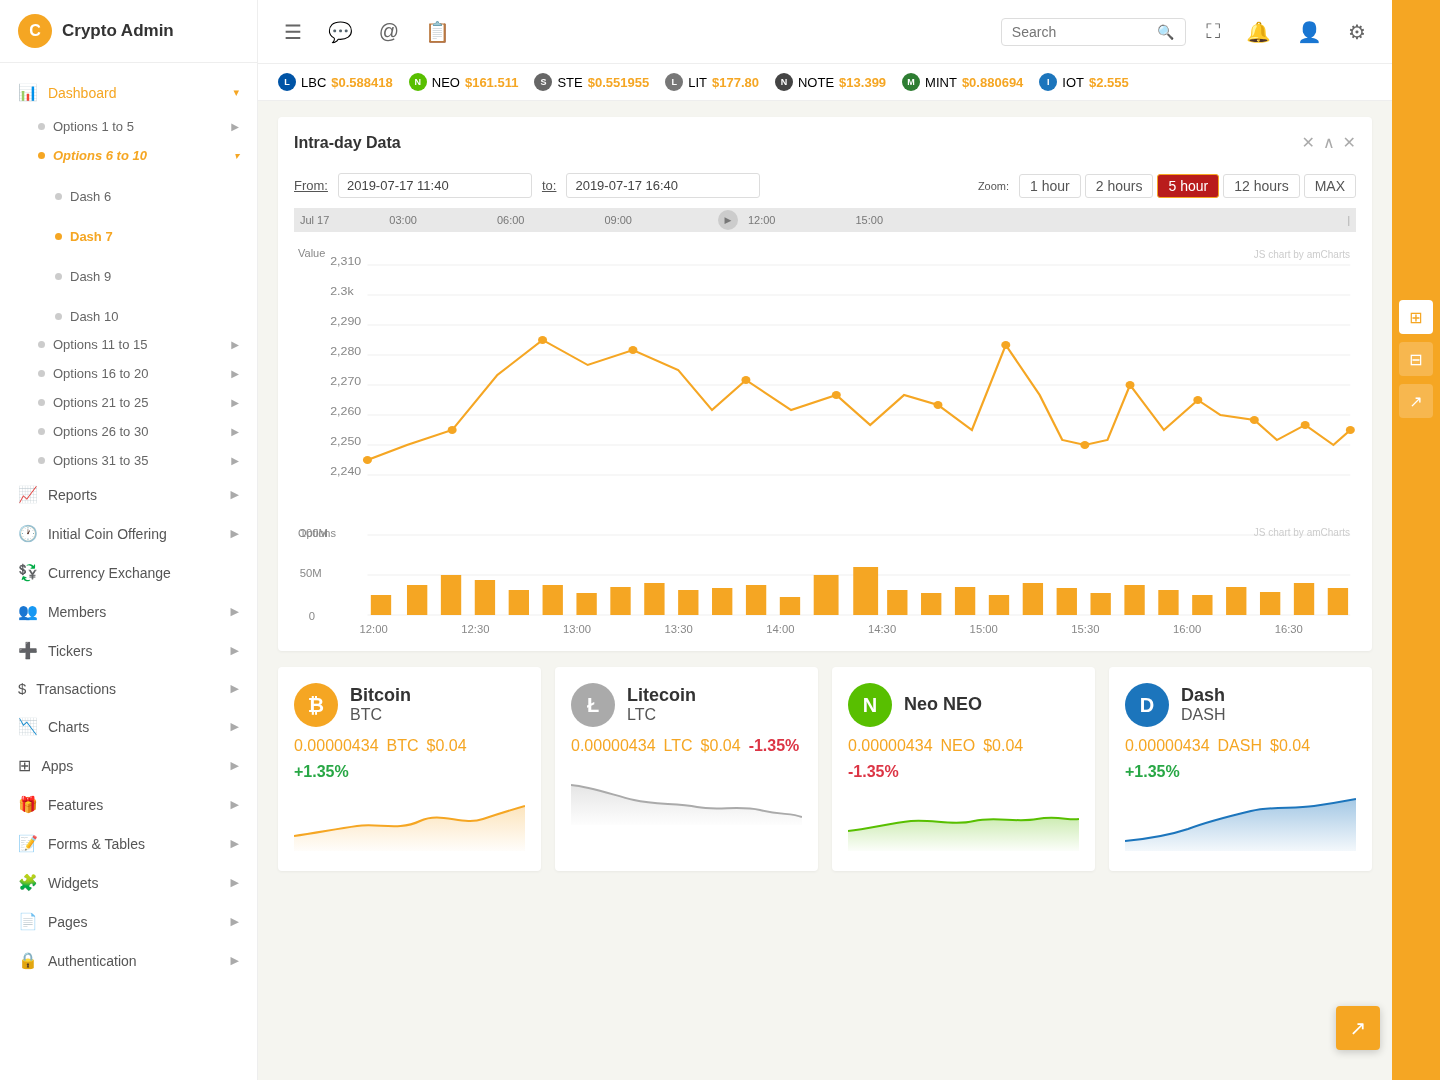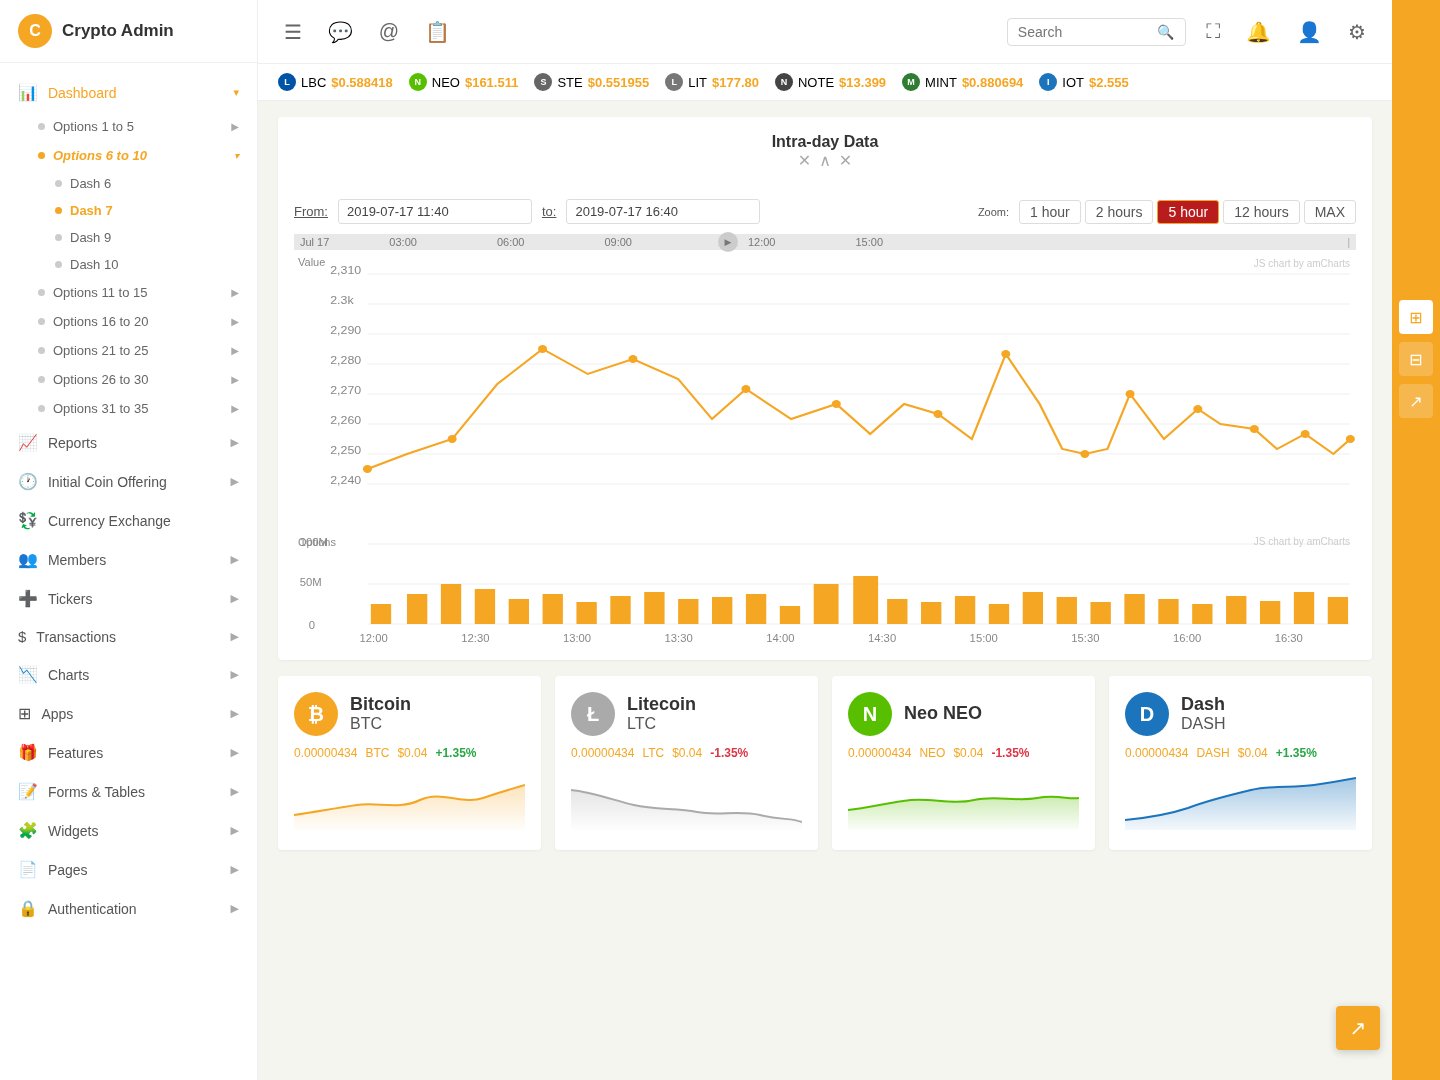--- a/index.html
+++ b/index.html
@@ -68,20 +68,21 @@
     
     .sub-submenu { padding: 0; }
     .sub-submenu-item {
       display: flex;
       align-items: center;
       padding: 6px 18px 6px 55px;
       cursor: pointer;
       font-size: 13px;
       color: #666;
       gap: 8px;
+      margin-top: 13px;
     }
     .sub-submenu-item.active { color: #f5a623; }
     .ssub-dot { width: 7px; height: 7px; border-radius: 50%; background: #ccc; display: inline-block; }
     .ssub-dot.orange { background: #f5a623; }
 
     
     #main {
       flex: 1;
       display: flex;
       flex-direction: column;
@@ -104,20 +105,21 @@
       cursor: pointer;
       padding: 6px;
     }
     .topbar-spacer { flex: 1; }
     .search-box {
       display: flex;
       align-items: center;
       border: 1px solid #ddd;
       border-radius: 4px;
       padding: 5px 10px;
+      gap: 6px;
       background: #fff;
     }
     .search-box input {
       border: none;
       outline: none;
       font-size: 14px;
       color: #555;
       width: 140px;
     }
     .search-icon { color: #aaa; font-size: 14px; }
@@ -151,22 +153,21 @@
       background: #fff;
       border-radius: 4px;
       margin-bottom: 16px;
       padding: 16px;
       box-shadow: 0 1px 3px rgba(0,0,0,0.05);
     }
     .chart-header {
       display: flex;
       align-items: center;
       justify-content: space-between;
-      margin-bottom: 29px;
-      flex-direction: column;
+      margin-bottom: 21px;
     }
     .chart-title { font-size: 16px; font-weight: 600; color: #333; }
     .chart-header-icons { display: flex; gap: 8px; }
     .chart-header-icon { color: #aaa; cursor: pointer; font-size: 16px; }
 
     .chart-controls {
       display: flex;
       align-items: center;
       gap: 10px;
       margin-bottom: 10px;
@@ -252,21 +253,21 @@
     .coin-logo.btc { background: #f5a623; color: #fff; }
     .coin-logo.ltc { background: #aaa; color: #fff; }
     .coin-logo.neo { background: #58bf00; color: #fff; }
     .coin-logo.dash { background: #1c75bc; color: #fff; }
     .coin-name { font-size: 18px; font-weight: 700; color: #333; line-height: 1.1; }
     .coin-ticker { font-size: 16px; color: #555; }
     .coin-values {
       display: flex;
       align-items: center;
       gap: 8px;
-      font-size: 12px;
+      font-size: 16px;
       flex-wrap: wrap;
     }
     .coin-val { color: #f5a623; }
     .coin-usd { color: #f5a623; }
     .coin-change-pos { color: #28a745; font-weight: 600; }
     .coin-change-neg { color: #dc3545; font-weight: 600; }
     .coin-sparkline { margin-top: 10px; }
 
     
     #right-panel {
@@ -293,28 +294,28 @@
     }
 
     
     ::-webkit-scrollbar { width: 5px; height: 5px; }
     ::-webkit-scrollbar-track { background: #f0f0f0; }
     ::-webkit-scrollbar-thumb { background: #ccc; border-radius: 3px; }
 
     
     .timeline-bar {
       background: #e8e8e8;
-      height: 16px;
+      height: 24px;
       display: flex;
       align-items: center;
       padding: 0 6px;
       font-size: 11px;
       color: #777;
       position: relative;
-      margin-bottom: 4px;
+      margin-bottom: 13px;
     }
     .tl-play { width: 20px; height: 20px; background: #ccc; border-radius: 50%; display: inline-flex; align-items: center; justify-content: center; font-size: 9px; margin-left: 6px; cursor: pointer; }
   </style>
 </head>
 <body>
 
 <div id="sidebar">
   <div class="sidebar-logo">
     <div class="logo-icon">C</div>
     <span class="logo-text">Crypto Admin</span>

